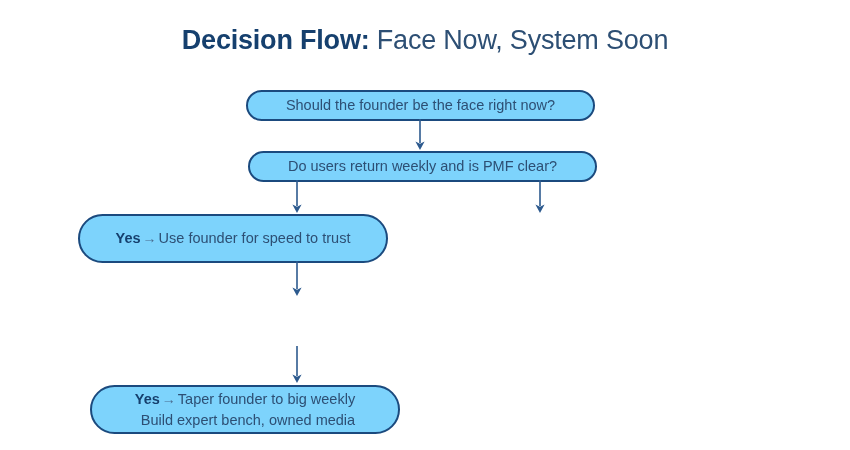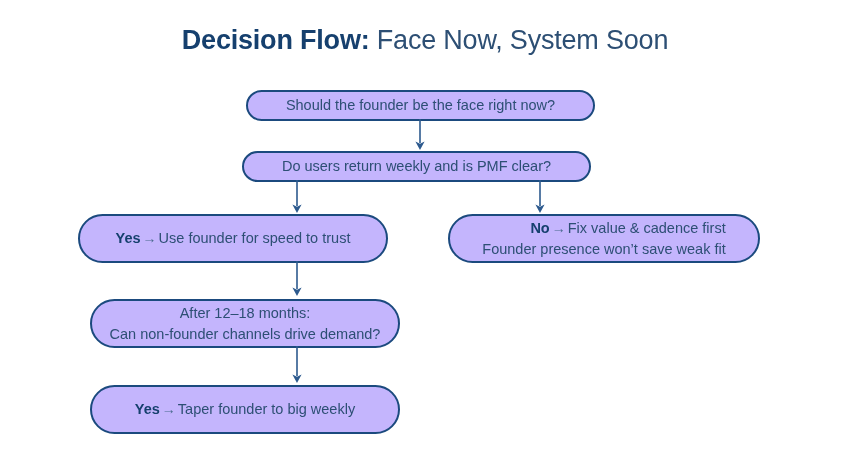--- a/index.html
+++ b/index.html
@@ -39,21 +39,21 @@
   }
   #title .rest {
     font-weight: normal;
     color: #2d4f74;
   }
 
   
   .node {
     position: absolute;
     box-sizing: border-box;
-    background: #c4b5fd;
+    background: #7dd3fc;
     border: 2px solid #1b4a7e;
     display: flex;
     align-items: center;
     justify-content: center;
     color: #2d4f74;
     font-size: 14.5px;
     line-height: 21px;
     white-space: nowrap;
   }
   .node.pill {
@@ -87,21 +87,21 @@
   .connector {
     position: absolute;
   }
   .connector svg {
     display: block;
     overflow: visible;
   }
 
   
   #node-q1   { left: 246px; top: 90px;  width: 349px; height: 31px; }
-  #node-q2   { left: 242px; top: 151px; width: 349px; height: 31px; }
+  #node-q2   { left: 248px; top: 151px; width: 349px; height: 31px; }
   #node-yes1 { left: 78px;  top: 214px; width: 310px; height: 49px; }
   #node-no1  { left: 448px; top: 214px; width: 312px; height: 49px; }
   #node-q3   { left: 90px;  top: 299px; width: 310px; height: 49px; }
   #node-yes2 { left: 90px;  top: 385px; width: 310px; height: 49px; }
 
   
   #conn-q1-q2   { left: 412px; top: 119px; }
   #conn-q2-yes1 { left: 289px; top: 180px; }
   #conn-q2-no1  { left: 532px; top: 180px; }
   #conn-yes1-q3 { left: 289px; top: 261px; }
@@ -144,47 +144,36 @@
       <path d="M8 33 L3.4 24.5 L8 26.8 L12.6 24.5 Z" fill="#2d5a8e"></path>
     </svg>
   </div>
 
   <div class="node card" id="node-yes1">
     <span class="node-text two-line">
       <span class="lbl">Yes</span><span class="arrow-glyph">→</span><span>Use founder for speed to trust</span><br>
     </span>
   </div>
 
-  <div class="node card" id="node-no1">
-    <span class="node-text two-line">
-      <span class="lbl">No</span><span class="arrow-glyph">→</span><span>Fix value &amp; cadence first</span><br>
-      <span>Founder presence won’t save weak fit</span>
-    </span>
-  </div>
 
   <div class="connector" id="conn-yes1-q3">
     <svg width="16" height="36" viewBox="0 0 16 36">
       <line x1="8" y1="0" x2="8" y2="28" stroke="#2d5a8e" stroke-width="1.6"></line>
       <path d="M8 35 L3.4 26.5 L8 28.8 L12.6 26.5 Z" fill="#2d5a8e"></path>
     </svg>
   </div>
 
-  <div class="node card" id="node-q3">
-    <span class="node-text centered">
-      <span>After 12–18 months:</span><br>
-      <span>Can non-founder channels drive demand?</span>
-    </span>
-  </div>
 
   <div class="connector" id="conn-q3-yes2">
     <svg width="16" height="38" viewBox="0 0 16 38">
       <line x1="8" y1="0" x2="8" y2="30" stroke="#2d5a8e" stroke-width="1.6"></line>
       <path d="M8 37 L3.4 28.5 L8 30.8 L12.6 28.5 Z" fill="#2d5a8e"></path>
     </svg>
   </div>
 
   <div class="node card" id="node-yes2">
     <span class="node-text two-line">
       <span class="lbl">Yes</span><span class="arrow-glyph">→</span><span>Taper founder to big weekly</span><br>
+      <span>Build expert bench, owned media</span>
     </span>
   </div>
 
 </div>
 
 </body></html>

